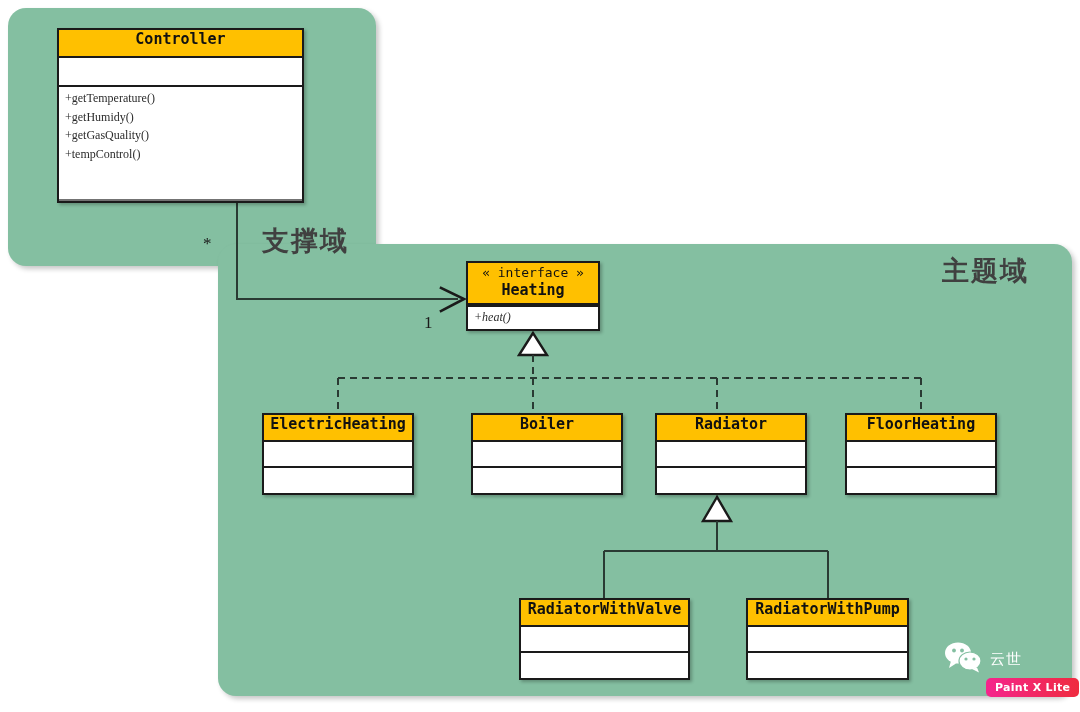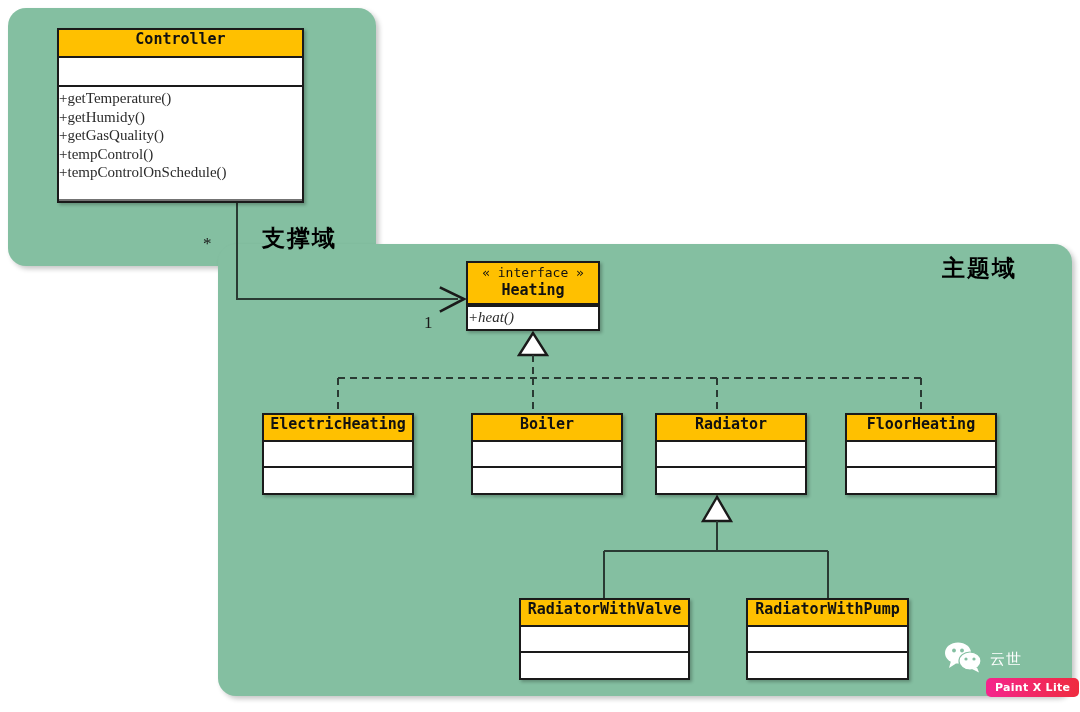--- a/index.html
+++ b/index.html
@@ -29,24 +29,24 @@
   #support-panel {
     left: 8px;  top: 8px;
     width: 368px; height: 258px;
   }
   #subject-panel {
     left: 218px; top: 244px;
     width: 854px; height: 452px;
   }
   .domain-label {
     position: absolute;
-    color: #000000;
+    color: #404040;
     font-family: "DejaVu Sans", "Liberation Sans", sans-serif;
     font-weight: 700;
-    font-size: 23px;
+    font-size: 27px;
     letter-spacing: 2px;
     white-space: nowrap;
   }
   #support-label { left: 262px; top: 223px; z-index: 40; }
   #subject-label { left: 942px; top: 253px; z-index: 40; }
 
   
   #wires {
     position: absolute;
     left: 0; top: 0;
@@ -85,22 +85,22 @@
   }
   .uml-head .cls-name {
     display: block;
     line-height: 19px;
   }
   .uml-attrs, .uml-ops {
     box-sizing: border-box;
     background: #ffffff;
     color: #2b2b2b;
     font-family: "Liberation Serif", "DejaVu Serif", serif;
-    font-size: 15px;
-    padding: 2px 5px 2px 0;
+    font-size: 12px;
+    padding: 2px 5px 2px 6px;
   }
   .uml-ops { border-top: 2px solid #1a1a1a; }
   .uml-ops .op-line {
     line-height: 18.5px;
     white-space: nowrap;
   }
   .uml-ops.italic .op-line { font-style: italic; }
 
   
   #class-controller   { left: 57px;  top: 28px;  width: 247px; height: 175px; }
@@ -212,21 +212,20 @@
   <div id="class-controller" class="uml-class">
     <div class="uml-head">
       <span class="cls-name">Controller</span>
     </div>
     <div class="uml-attrs"></div>
     <div class="uml-ops">
       <div class="op-line">+getTemperature()</div>
       <div class="op-line">+getHumidy()</div>
       <div class="op-line">+getGasQuality()</div>
       <div class="op-line">+tempControl()</div>
-      <div class="op-line">+tempControlOnSchedule()</div>
     </div>
   </div>
 
   <div id="class-heating" class="uml-class">
     <div class="uml-head">
       <span class="stereotype">« interface »</span>
       <span class="cls-name">Heating</span>
     </div>
     <div class="uml-ops italic">
       <div class="op-line">+heat()</div>

